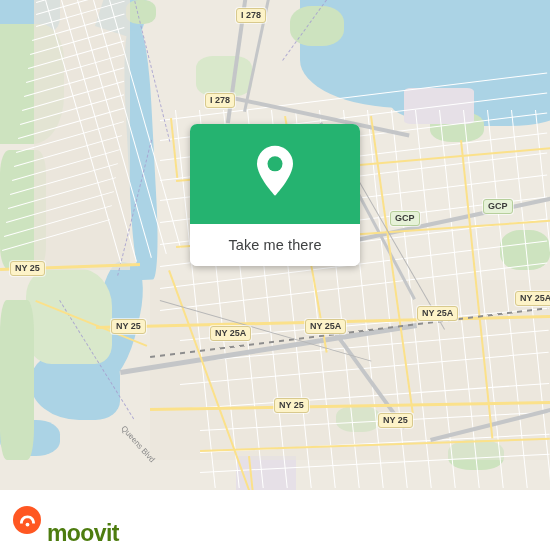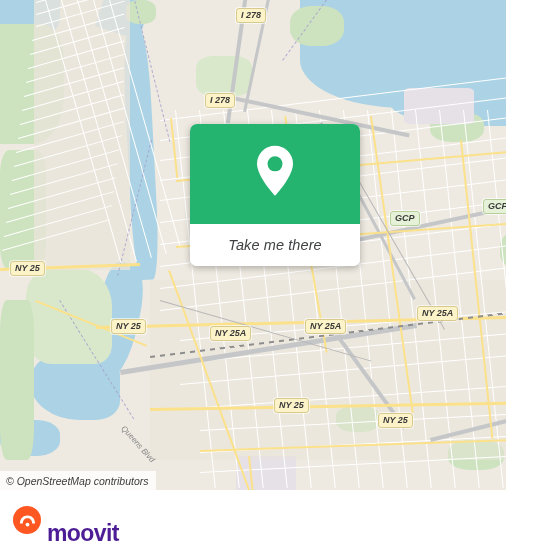--- a/index.html
+++ b/index.html
@@ -14,24 +14,23 @@
     position: relative;
     width: 550px;
     height: 550px;
     background: #ffffff;
   }
 
   
   #map {
     position: absolute;
     left: 0; top: 0;
-    width: 506px; height: 490px;
+    width: 550px; height: 490px;
     background: #f2efe9;
     overflow: hidden;
-    font-style: italic;
   }
 
   
   .green {
     position: absolute;
     background: #cde3bf;
   }
   .park-soft {
     position: absolute;
     background: #d9e8cb;
@@ -198,21 +197,21 @@
     width: 28px; height: 28px;
     border-radius: 50%;
     background: #ff5722;
     display: flex;
     align-items: center;
     justify-content: center;
   }
   #brand-word {
     font-size: 23px;
     font-weight: bold;
-    color: #4c1d95;
+    color: #4d7c0f;
     letter-spacing: -0.6px;
     margin-top: 26px;
   }
 </style>
 </head>
 <body>
 
 <div id="page">
 
   <div id="map">
@@ -387,23 +386,20 @@
             <path d="M22 2 C12 2 4 10 4 20 C4 33 22 52 22 52 C22 52 40 33 40 20 C40 10 32 2 22 2 Z" fill="#ffffff"></path>
             <circle cx="22" cy="20" r="7.5" fill="#25b370"></circle>
           </svg>
         </div>
       </div>
       <div id="popup-bottom">
         <span id="popup-btn-label">Take me there</span>
       </div>
     </div>
 
-    <div id="attrib">
-      <span>© OpenStreetMap contributors</span>
-    </div>
   </div>
 
   <div id="footer">
     <div id="brand">
       <div id="brand-mark">
         <svg width="17" height="13" viewBox="0 0 17 13" aria-hidden="true">
           <path d="M1 9.5 C1 4.5 4 1.5 8.5 1.5 C13 1.5 16 4.5 16 9.5 L13.2 9.5 C13.2 6.2 11.3 4.2 8.5 4.2 C5.7 4.2 3.8 6.2 3.8 9.5 Z" fill="#ffffff"></path>
           <circle cx="8.5" cy="10.6" r="1.9" fill="#ffffff"></circle>
         </svg>
       </div>

